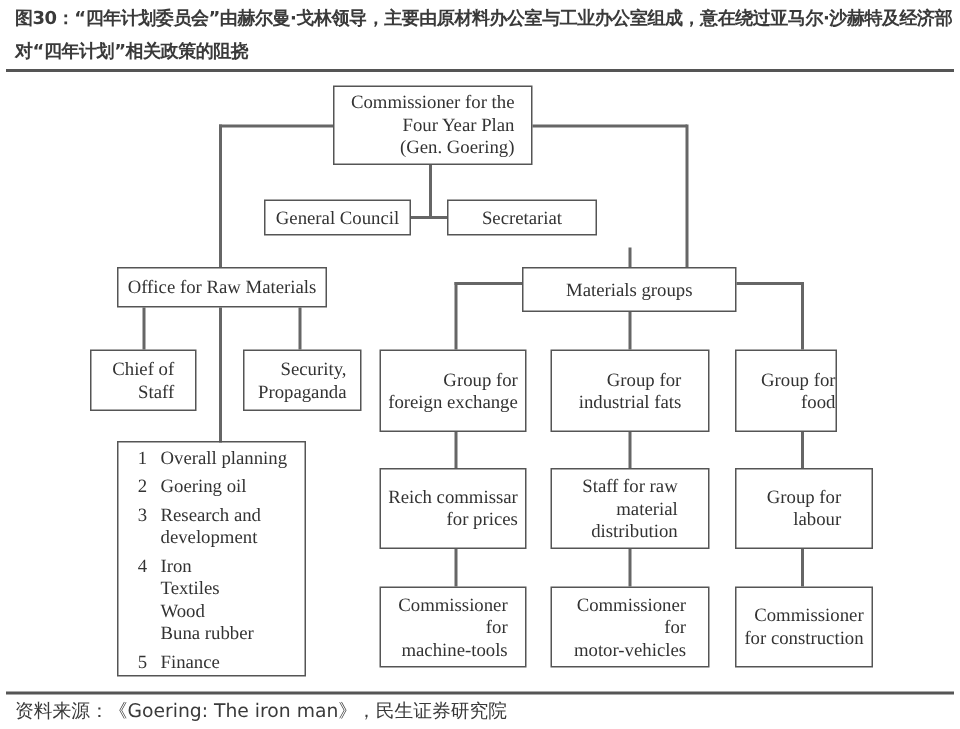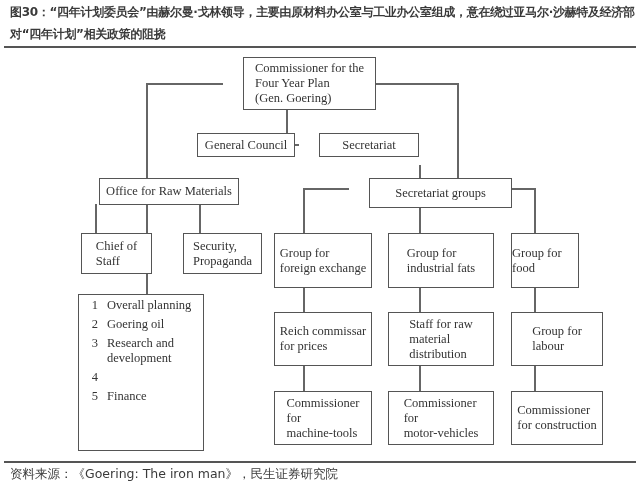--- a/index.html
+++ b/index.html
@@ -10,22 +10,22 @@
     font-size: 12px; line-height: 22px; color: #3a3a3a; letter-spacing: -0.3px;
   }
   .rule { position: absolute; left: 4px; width: 632px; height: 2px; background: #555; }
   .source {
     position: absolute; left: 10px; top: 466px;
     font-family: "DejaVu Sans", sans-serif; font-size: 12.5px; color: #3a3a3a;
   }
   .box {
     position: absolute; box-sizing: border-box; border: 1.5px solid #555;
     background: #fff; display: flex; align-items: center; justify-content: center;
-    text-align: left; font-family: "Liberation Serif", serif; font-size: 12.5px;
-    line-height: 15px; color: #333; margin-left: 21px;
+    text-align: right; font-family: "Liberation Serif", serif; font-size: 12.5px;
+    line-height: 15px; color: #333;
   }
   .box span { white-space: pre-line; }
   .line { position: absolute; background: #666; }
   .h { height: 1.5px; }
   .v { width: 1.5px; }
   .list {
     position: absolute; box-sizing: border-box; border: 1.5px solid #555;
     left: 78px; top: 294px; width: 126px; height: 157px;
     font-family: "Liberation Serif", serif; font-size: 12.5px; line-height: 15px; color: #333;
     padding: 3px 0 0 0;
@@ -74,21 +74,21 @@
     <span>General Council</span>
   </div>
 <div class="box" style="left:298px; top:133px; width:100px; height:24px">
     <span>Secretariat</span>
   </div>
 
 <div class="box" style="left:78px; top:178px; width:140px; height:27px">
     <span>Office for Raw Materials</span>
   </div>
 <div class="box" style="left:348px; top:178px; width:143px; height:30px">
-    <span>Secretariat groups</span>
+    <span>Materials groups</span>
   </div>
 
 <div class="box" style="left:60px; top:233px; width:71px; height:41px">
     <span>Chief of
 Staff</span>
   </div>
 <div class="box" style="left:162px; top:233px; width:79px; height:41px">
     <span>Security,
 Propaganda</span>
   </div>
@@ -102,20 +102,24 @@
       <span class="list-num">2</span>
       <span class="list-text">Goering oil</span>
     </div>
   <div class="list-item">
       <span class="list-num">3</span>
       <span class="list-text">Research and
 development</span>
     </div>
   <div class="list-item">
       <span class="list-num">4</span>
+      <span class="list-text">Iron
+Textiles
+Wood
+Buna rubber</span>
     </div>
   <div class="list-item">
       <span class="list-num">5</span>
       <span class="list-text">Finance</span>
     </div>
 </div>
 
 <div class="box" style="left:253px; top:233px; width:98px; height:55px">
     <span>Group for
 foreign exchange</span>

